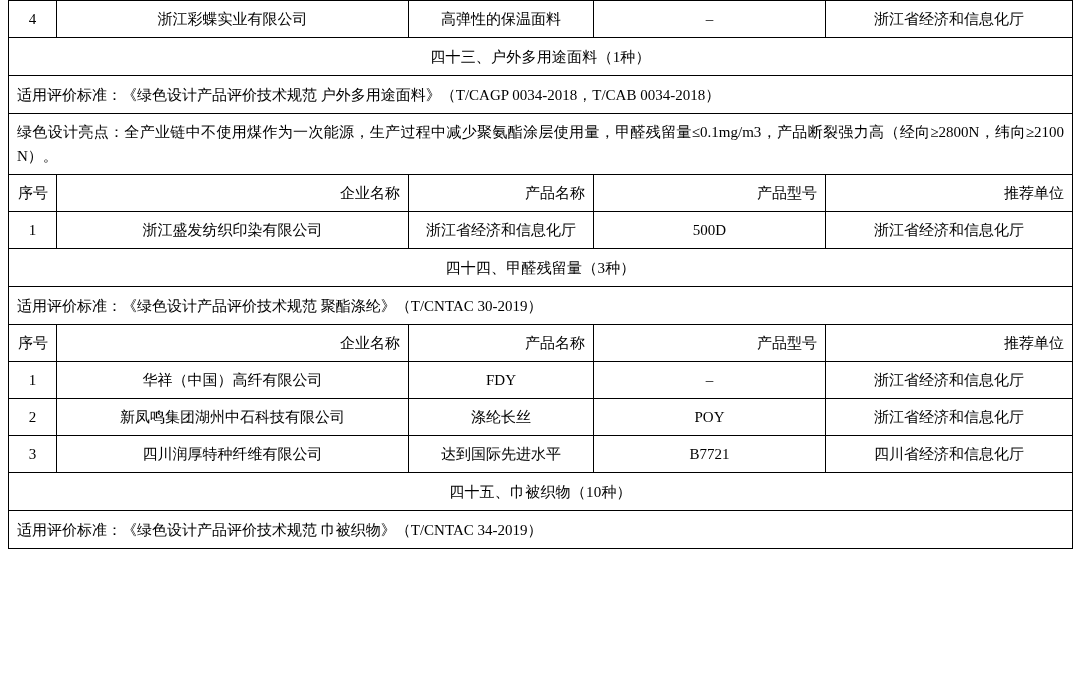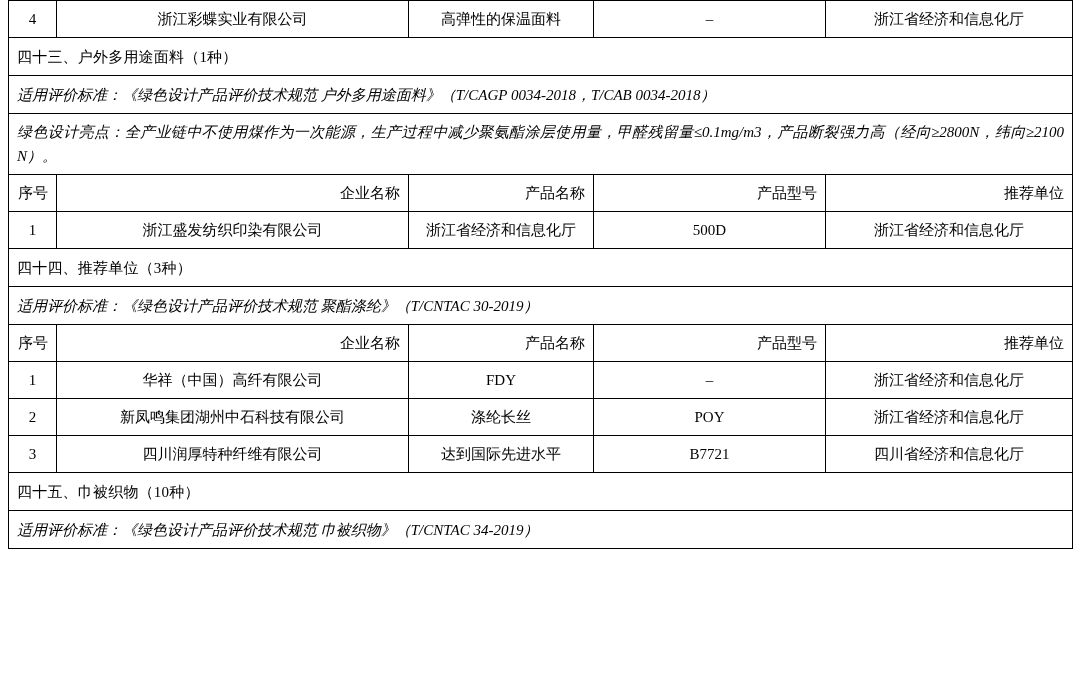--- a/index.html
+++ b/index.html
@@ -38,29 +38,28 @@
   
   col.c1 { width: 48px; }
   col.c2 { width: 352px; }
   col.c3 { width: 185px; }
   col.c4 { width: 232px; }
   col.c5 { width: 247px; }
 
   .ctr { text-align: center; }
   .hdr { text-align: right; font-weight: normal; }
   .section-title {
-    text-align: left;
+    text-align: center;
     font-size: 15.5px;
     letter-spacing: 0.2px;
   }
   .para {
     text-align: justify;
     font-size: 14.5px;
     line-height: 1.72;
-    font-style: italic;
   }
   .tall { height: 38px; }
   .row-h { height: 36px; }
 </style>
 </head>
 <body>
 
 <div class="page">
 
   <table class="doc">
@@ -99,21 +98,21 @@
       </tr>
       <tr class="row-h">
         <td class="ctr">1</td>
         <td class="ctr">浙江盛发纺织印染有限公司</td>
         <td class="ctr">浙江省经济和信息化厅</td>
         <td class="ctr">500D</td>
         <td class="ctr">浙江省经济和信息化厅</td>
       </tr>
 
       <tr class="tall">
-        <td class="section-title" colspan="5">四十四、推荐单位（3种）</td>
+        <td class="section-title" colspan="5">四十四、甲醛残留量（3种）</td>
       </tr>
       <tr class="tall">
         <td class="para" colspan="5">适用评价标准：《绿色设计产品评价技术规范 聚酯涤纶》（T/CNTAC 30-2019）</td>
       </tr>
       <tr class="row-h">
         <td class="hdr">序号</td>
         <td class="hdr">企业名称</td>
         <td class="hdr">产品名称</td>
         <td class="hdr">产品型号</td>
         <td class="hdr">推荐单位</td>

